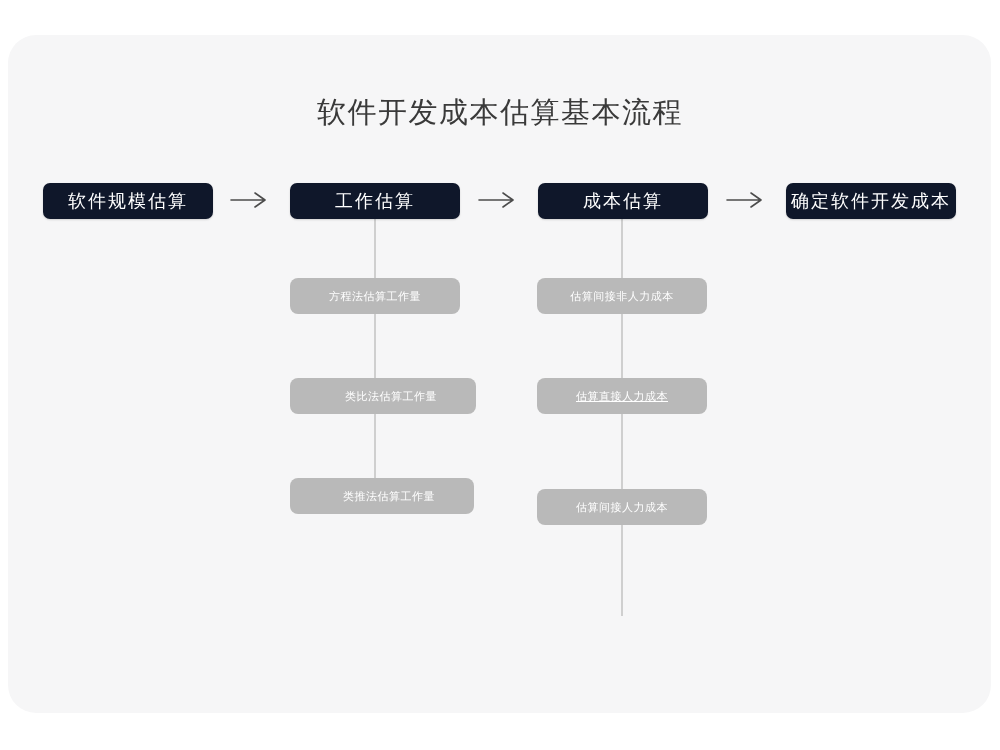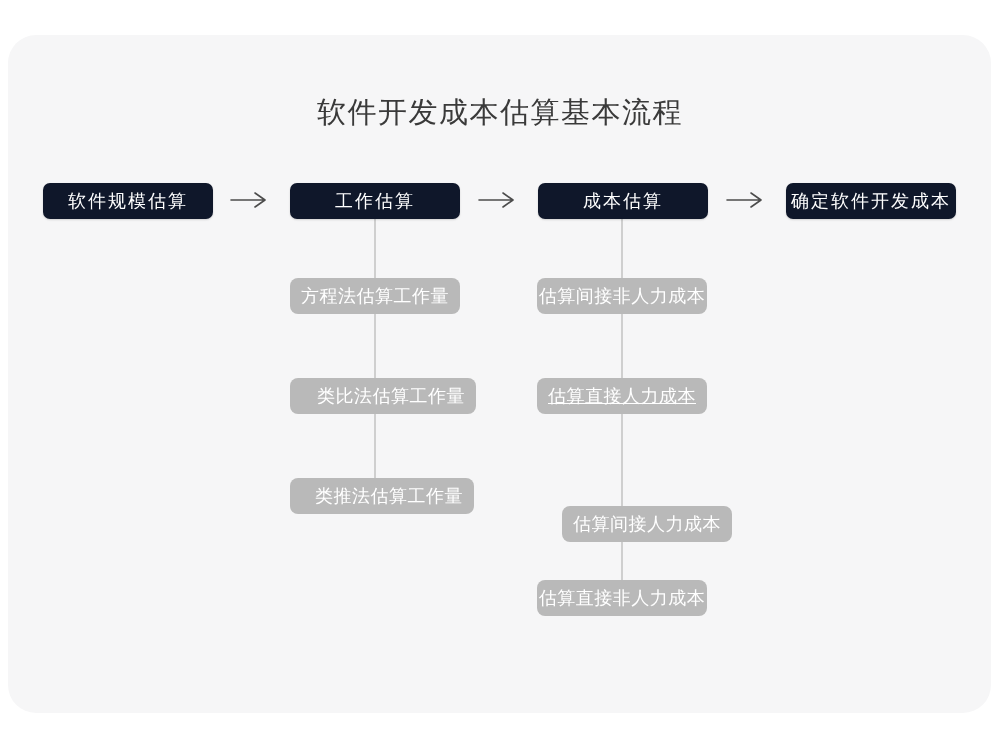--- a/index.html
+++ b/index.html
@@ -53,21 +53,21 @@
     white-space: nowrap;
   }
   .node.stage {
     background: #0f172a;
     font-size: 18px;
     letter-spacing: 2px;
     box-shadow: 0 1px 2px rgba(0,0,0,0.15);
   }
   .node.sub {
     background: #b9b9b9;
-    font-size: 18px;
+    font-size: 11px;
     letter-spacing: 0.5px;
     border-radius: 8px;
   }
   .stage-1 { left: 43px;  top: 183px; }
   .stage-2 { left: 290px; top: 183px; }
   .stage-3 { left: 538px; top: 183px; }
   .stage-4 { left: 786px; top: 183px; }
 
   .arrow {
     position: absolute;
@@ -78,21 +78,21 @@
   .arrow-1 { left: 230px; }
   .arrow-2 { left: 478px; }
   .arrow-3 { left: 726px; }
 
   .work-0 { left: 290px; top: 278px; }
   .work-1 { left: 290px; top: 378px; padding-left: 16px; }
   .work-2 { left: 290px; top: 478px; padding-left: 14px; }
 
   .cost-0 { left: 537px; top: 278px; }
   .cost-1 { left: 537px; top: 378px; text-decoration: underline; }
-  .cost-2 { left: 537px; top: 506px; margin-left: 25px; }
+  .cost-2 { left: 537px; top: 489px; }
   .cost-3 { left: 537px; top: 580px; }
 </style>
 </head>
 <body>
 
 <div class="canvas">
 
   <div class="card"></div>
 
   <div class="title">软件开发成本估算基本流程</div>
@@ -135,17 +135,14 @@
 
   <div class="node sub cost-0">
     <span>估算间接非人力成本</span>
   </div>
   <div class="node sub cost-1">
     <span>估算直接人力成本</span>
   </div>
   <div class="node sub cost-2">
     <span>估算间接人力成本</span>
   </div>
-  <div class="node sub cost-3">
-    <span>估算直接非人力成本</span>
-  </div>
 
 </div>
 
 </body></html>

